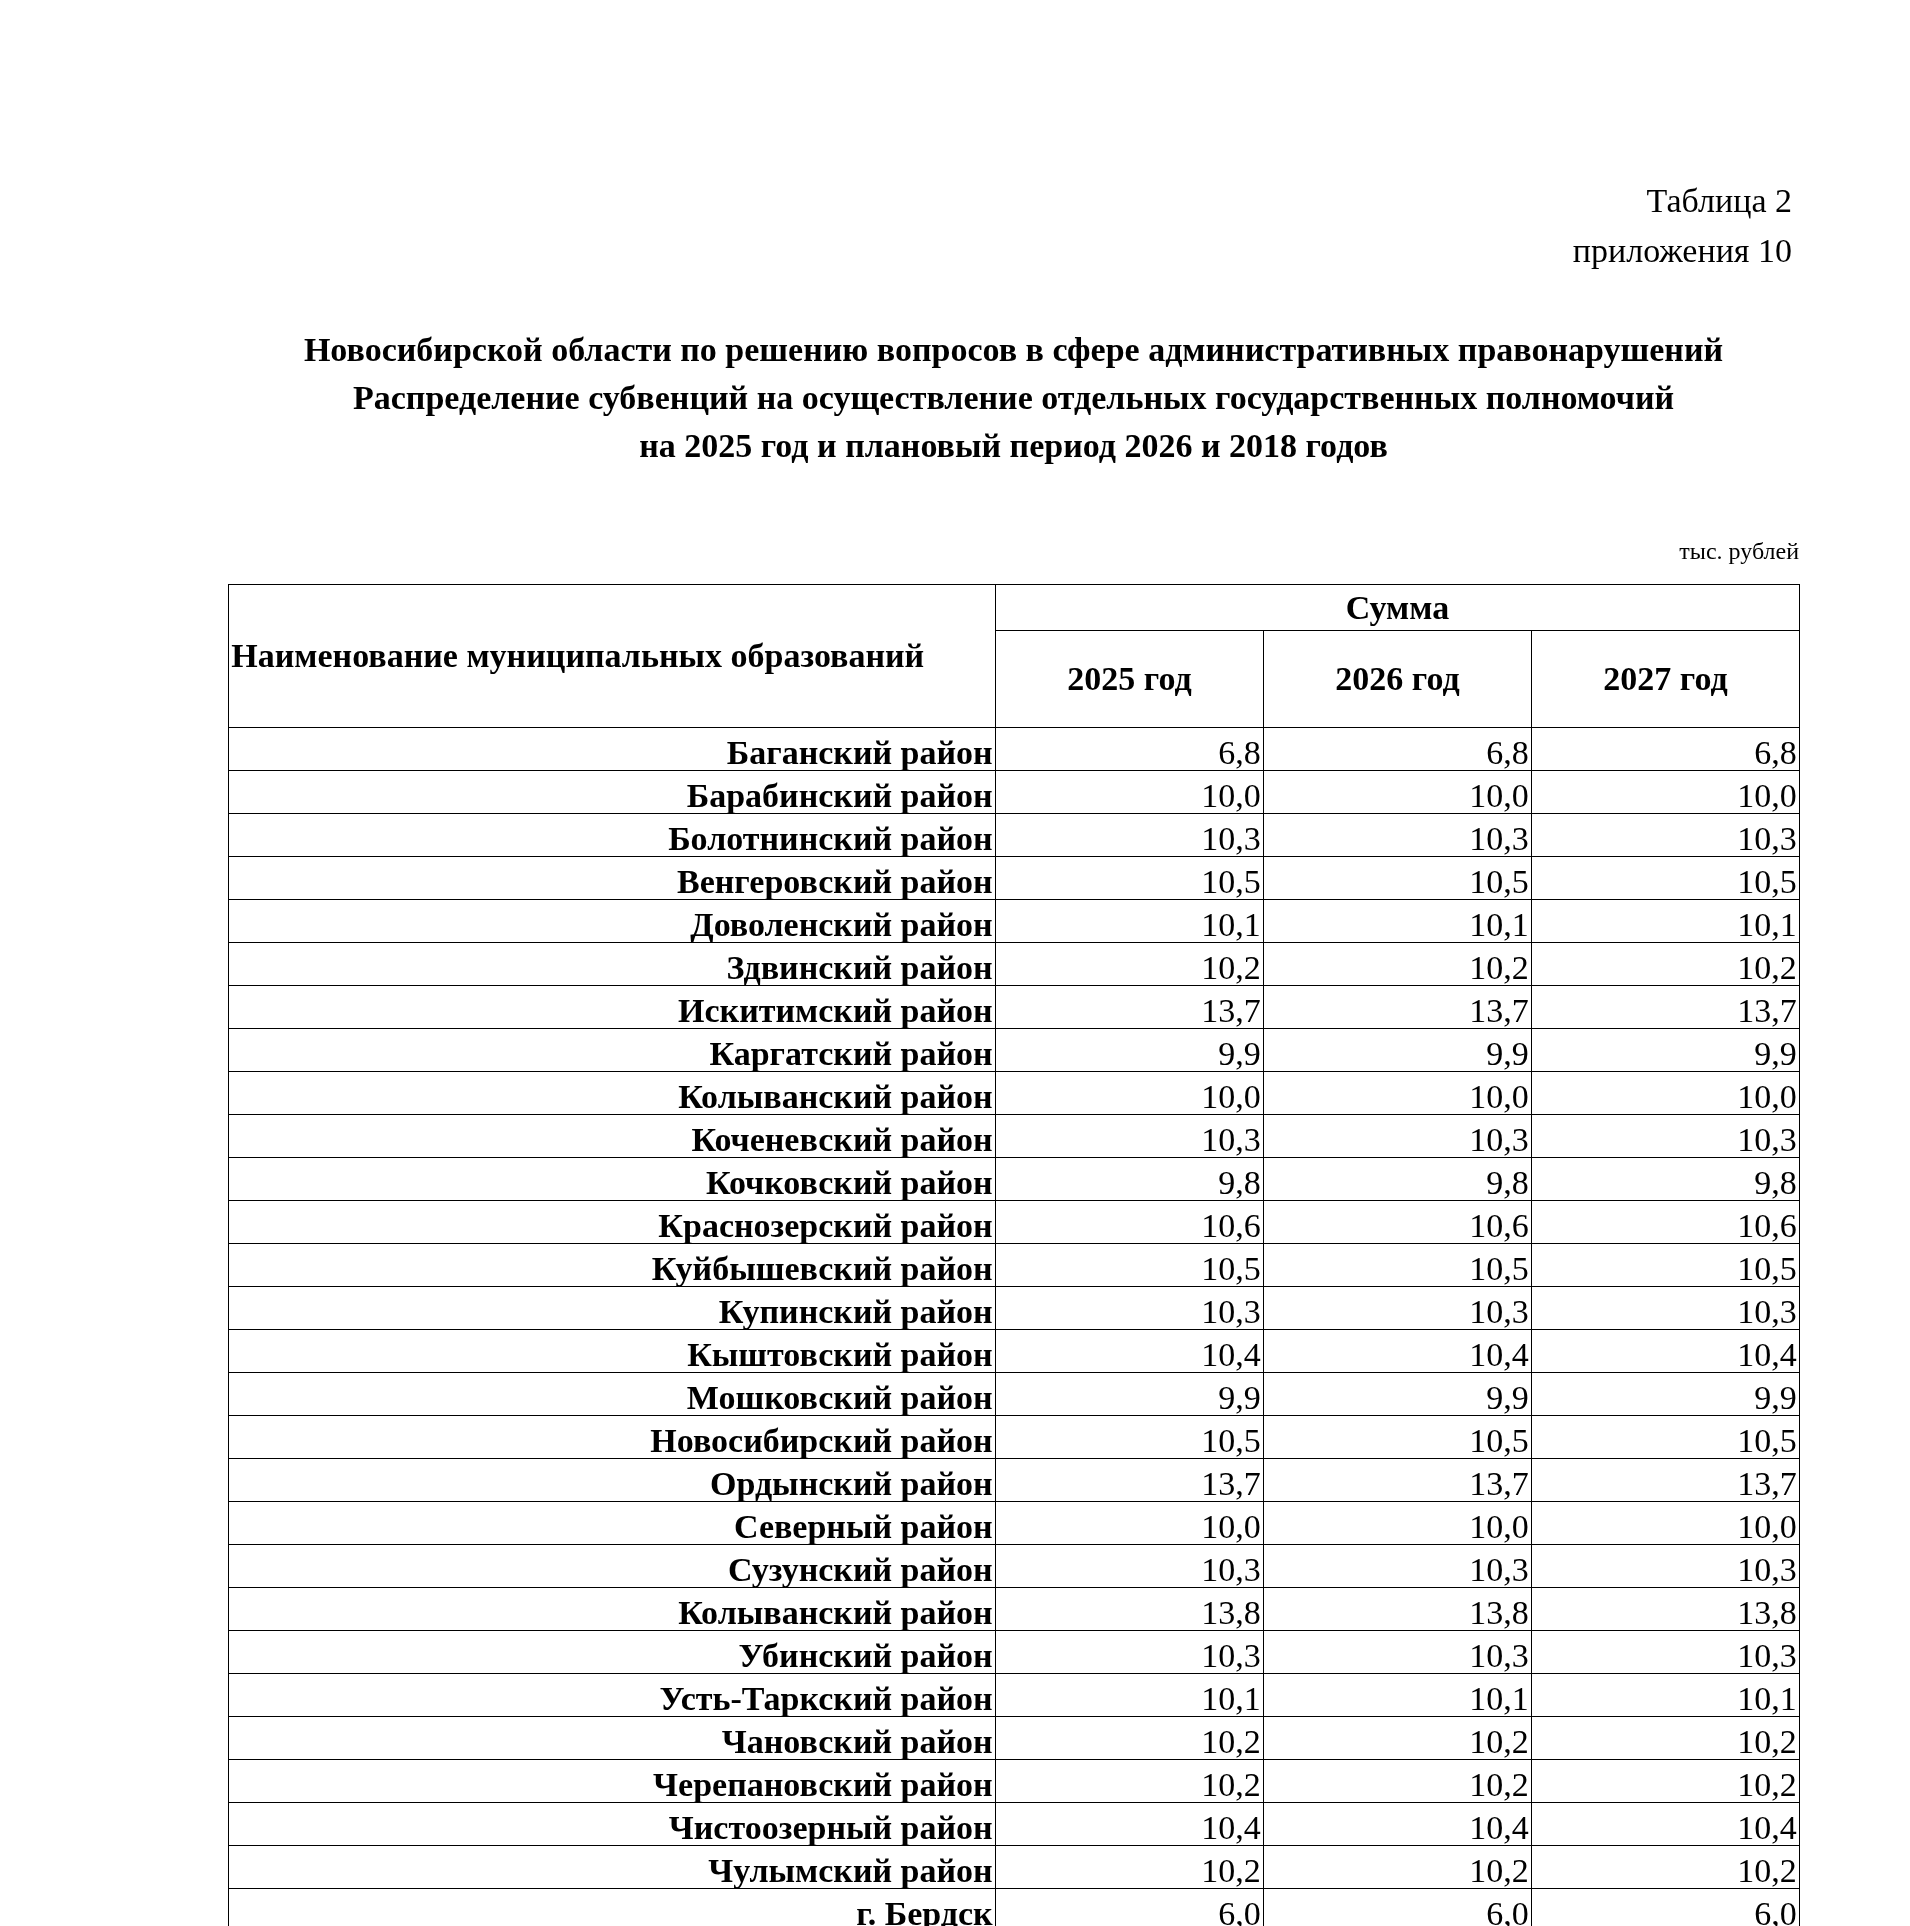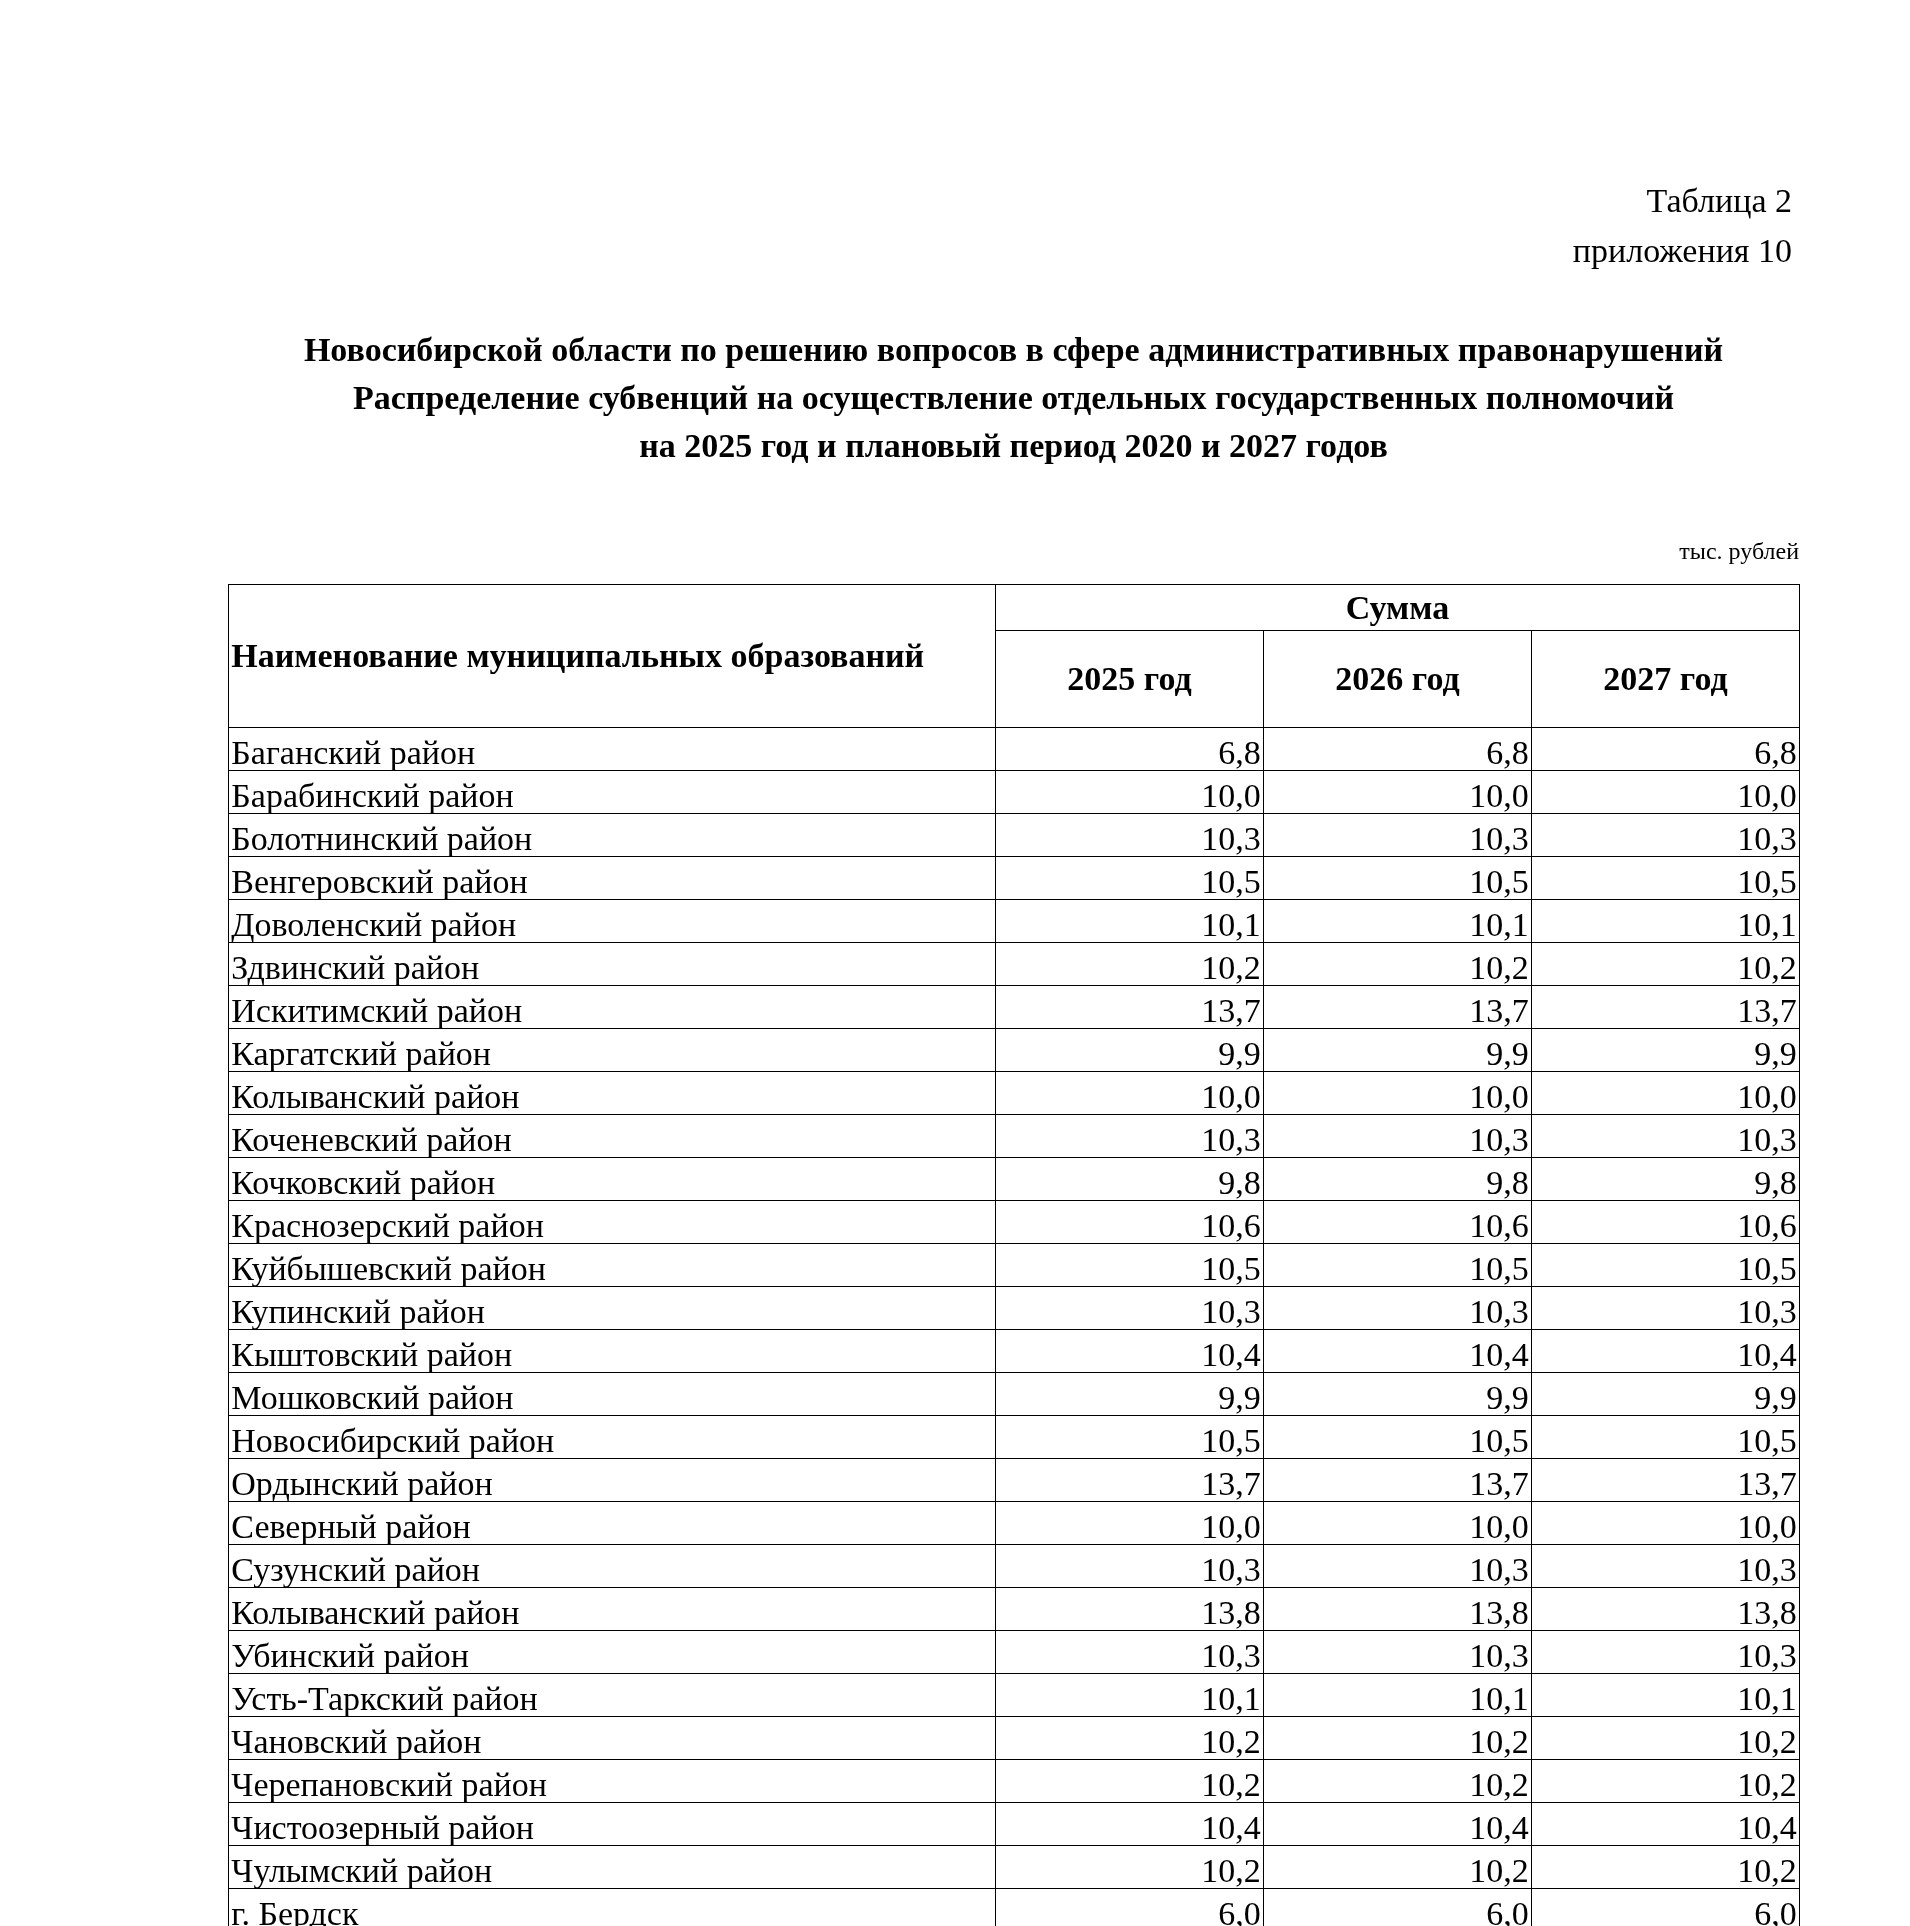--- a/index.html
+++ b/index.html
@@ -32,32 +32,32 @@
     overflow: hidden; white-space: nowrap;
   }
   col.c-name { width: 767px; }
   col.c-y { width: 268px; }
   th { font-weight: bold; }
   tr.h1 th { height: 45px; }
   tr.h2 th { height: 96px; }
   th.name-head { text-align: left; vertical-align: middle; padding-left: 7px; }
   tbody td { height: 42px; vertical-align: bottom; padding-bottom: 1.5px; }
   td.num { text-align: right; padding-right: 2.3px; }
-  td.name { text-align: left; padding-left: 2.3px; }
+  td.name { text-align: right; padding-left: 2.3px; font-weight: bold; }
 </style>
 </head>
 <body>
 
 <div id="note1" class="right-note">Таблица 2</div>
 <div id="note2" class="right-note">приложения 10</div>
 
 <div class="title">
   <div>Новосибирской области по решению вопросов в сфере административных правонарушений</div>
   <div>Распределение субвенций на осуществление отдельных государственных полномочий</div>
-  <div>на 2025 год и плановый период 2020 и 2027 годов</div>
+  <div>на 2025 год и плановый период 2026 и 2018 годов</div>
 </div>
 
 <div class="units">тыс. рублей</div>
 
 <table class="main">
   <colgroup>
     <col class="c-name">
       <col class="c-y">
       <col class="c-y">
       <col class="c-y">

